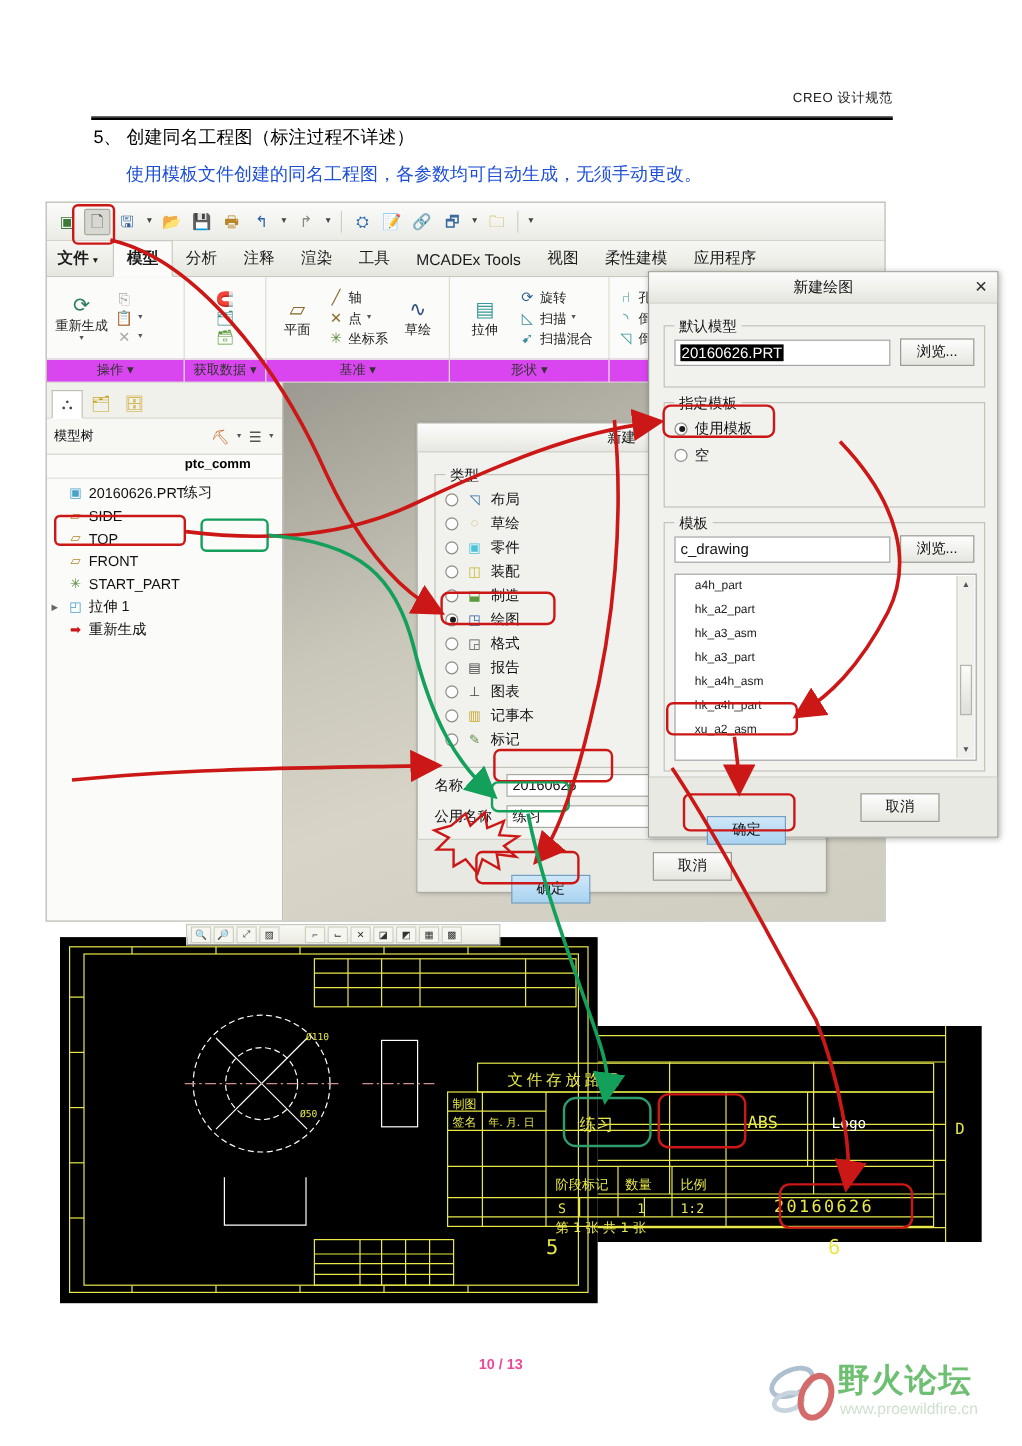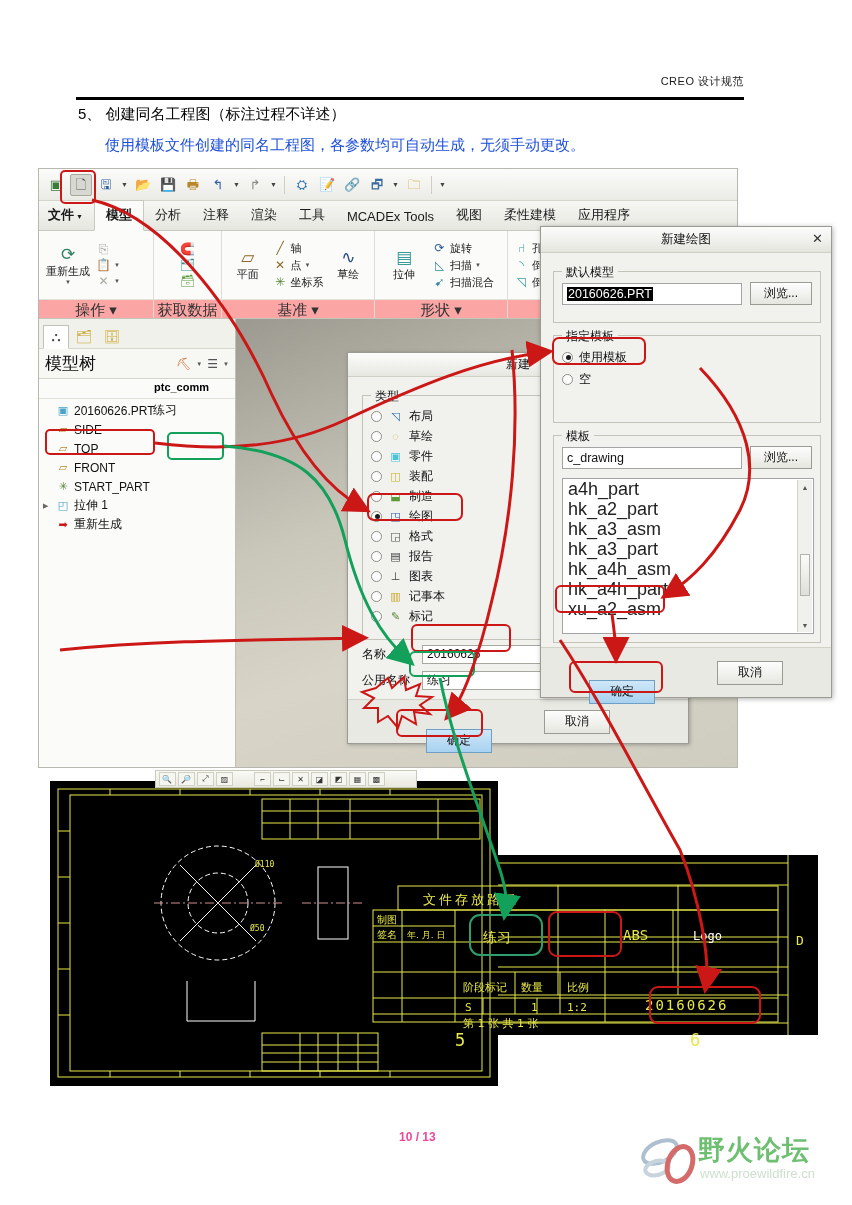--- a/index.html
+++ b/index.html
@@ -78,22 +78,22 @@
     position:absolute; left:0; top:62px; width:100%; height:88px;
     background:#fbfbfa; border-bottom:1px solid #c5c5bb;
     display:flex;
   }
   .rgroup {
     position:relative; height:100%; border-right:1px solid #ddddd5;
     display:flex; flex-direction:column;
   }
   .rgroup-items { flex:1; display:flex; align-items:center; padding:3px 6px; gap:5px; }
   .rgroup-label {
-    height:19px; line-height:19px; text-align:center; font-size:15px; color:#333;
-    border-top:1px solid #e2e2da; background:#fca5a5;
+    height:19px; line-height:19px; text-align:center; font-size:11px; color:#333;
+    border-top:1px solid #e2e2da; background:#d946ef;
   }
   .big-btn { display:flex; flex-direction:column; align-items:center; width:46px; font-size:11px; color:#222; }
   .big-btn .gi { font-size:17px; line-height:19px; }
   .small-col { display:flex; flex-direction:column; gap:2px; }
   .small-btn { display:flex; align-items:center; gap:3px; font-size:11px; color:#222; white-space:nowrap; }
   .small-btn .gi { font-size:12px; width:15px; text-align:center; }
   .dim { color:#a8a8a0; }
   .caret { font-size:6px; color:#555; }
 
   
@@ -101,21 +101,21 @@
     position:absolute; left:0; top:150px; width:197px; bottom:0;
     background:#fbfbfa; border-right:1px solid #c0c0b6;
   }
   #lp-tabs { height:30px; display:flex; align-items:flex-end; padding-left:4px; gap:2px;
              border-bottom:1px solid #d6d6cd; background:#f1f1ec; }
   .lp-tab { width:26px; height:24px; display:flex; align-items:center; justify-content:center;
             font-size:13px; border:1px solid transparent; }
   .lp-tab.sel { background:#fff; border:1px solid #c0c0b6; border-bottom-color:#fff; margin-bottom:-1px; }
   #lp-title { height:30px; display:flex; align-items:center; padding:0 6px; gap:5px;
               border-bottom:1px solid #d6d6cd; background:#f7f7f4; }
-  #lp-title .t { font-size:17px; color:#111; flex:1; }
+  #lp-title .t { font-size:11px; color:#111; flex:1; }
   .tbtn { font-size:12px; }
   #tree-head { height:20px; position:relative; border-bottom:1px solid #e2e2da; }
   #tree-head .col2 { position:absolute; left:115px; top:2px; font-size:11px; font-weight:bold; color:#000;
                      white-space:nowrap; }
   #tree { padding:2px 0 0 4px; font-size:12px; color:#111; }
   .tnode { display:flex; align-items:center; height:19px; gap:4px; white-space:nowrap; }
   .tnode .exp { width:9px; font-size:7px; color:#666; }
   .tnode .ti { width:14px; text-align:center; font-size:11px; }
   .indent1 { padding-left:13px; }
 
@@ -188,21 +188,21 @@
   .wide-input { flex:1; height:22px; border:1px solid #a3a3a3; background:#fff; padding:0 4px;
                 font-size:12.5px; line-height:20px; }
   .browse-btn { width:62px; height:23px; border:1px solid #9b9b93;
                 background:linear-gradient(#fdfdfd,#e6e6e0);
                 display:flex; align-items:center; justify-content:center; font-size:12px; }
   .sel-text { background:#000; color:#fff; padding:0 1px; }
   #tpl-list {
     position:absolute; left:8px; top:42px; width:252px; height:156px;
     background:#fff; border:1px solid #a3a3a3; overflow:hidden;
   }
-  #tpl-list .li { height:20px; line-height:20px; padding-left:5px; font-size:18px; color:#222; }
+  #tpl-list .li { height:20px; line-height:20px; padding-left:16px; font-size:10px; color:#222; }
   .scroll {
     position:absolute; right:1px; top:1px; bottom:1px; width:15px; background:#f0f0ec;
     border-left:1px solid #d3d3cb;
   }
   .scroll .arr { height:14px; display:flex; align-items:center; justify-content:center; font-size:7px; color:#555; }
   .scroll .thumb { position:absolute; left:2px; right:2px; top:74px; height:42px;
                    background:linear-gradient(#fbfbf9,#dededa); border:1px solid #b4b4ac; }
   #dlg-draw .btnbar {
     position:absolute; left:0; right:0; bottom:0; height:50px;
     background:#e9e9e4; border-top:1px solid #d2d2c9;

